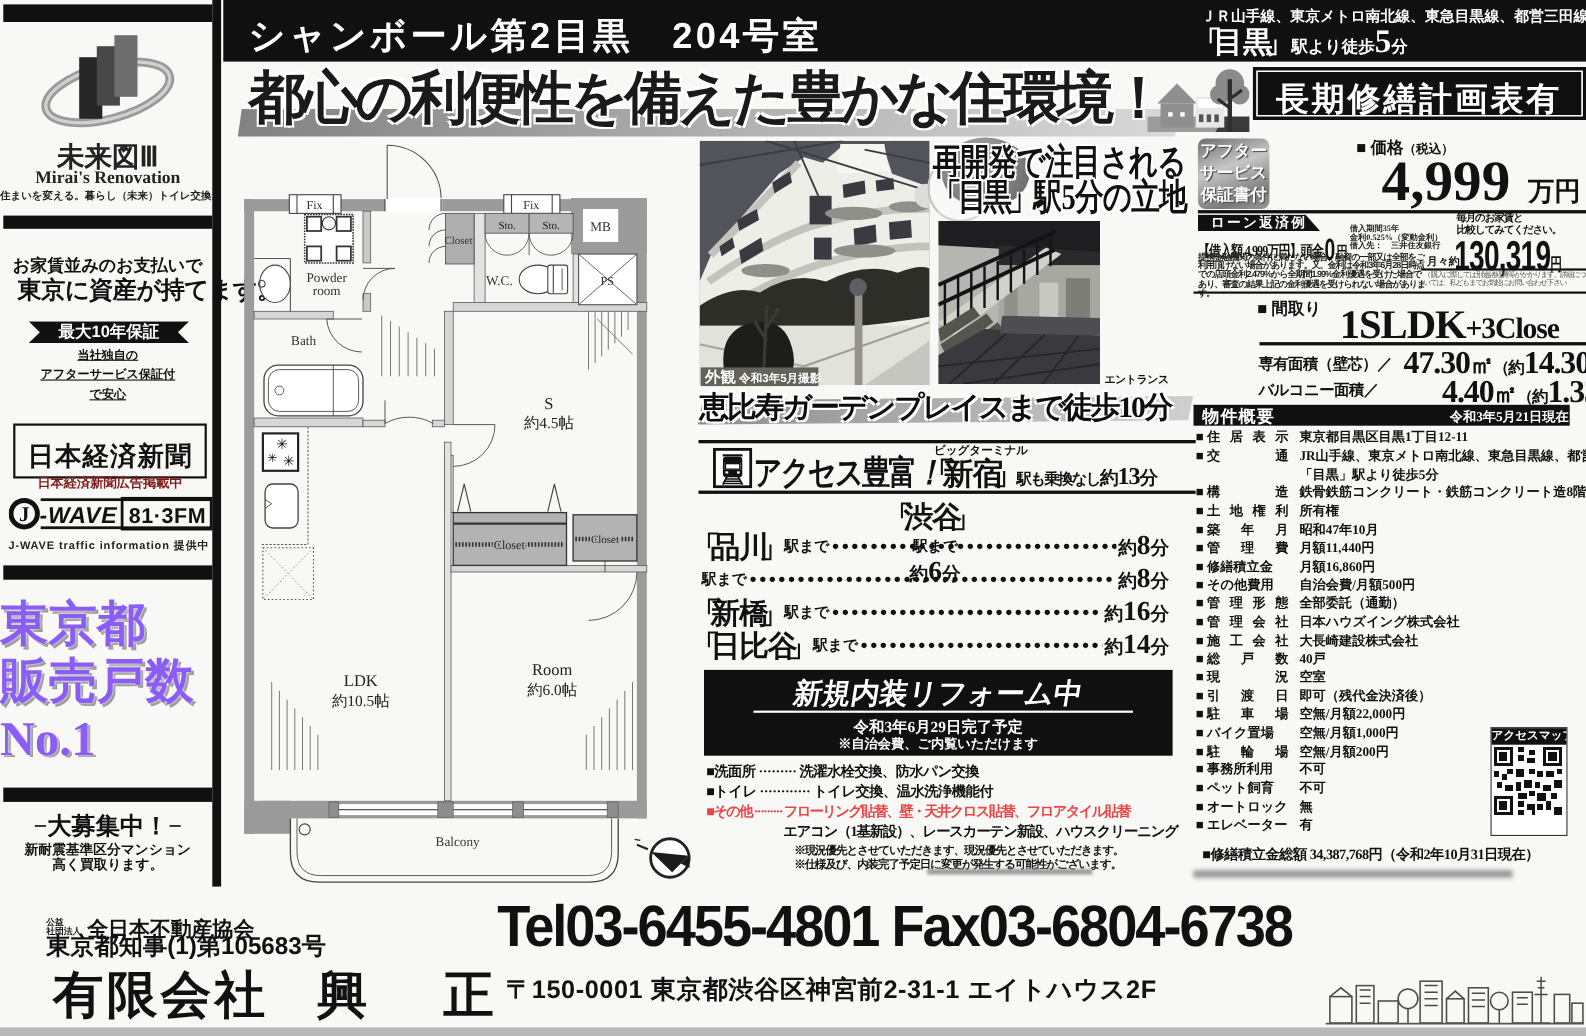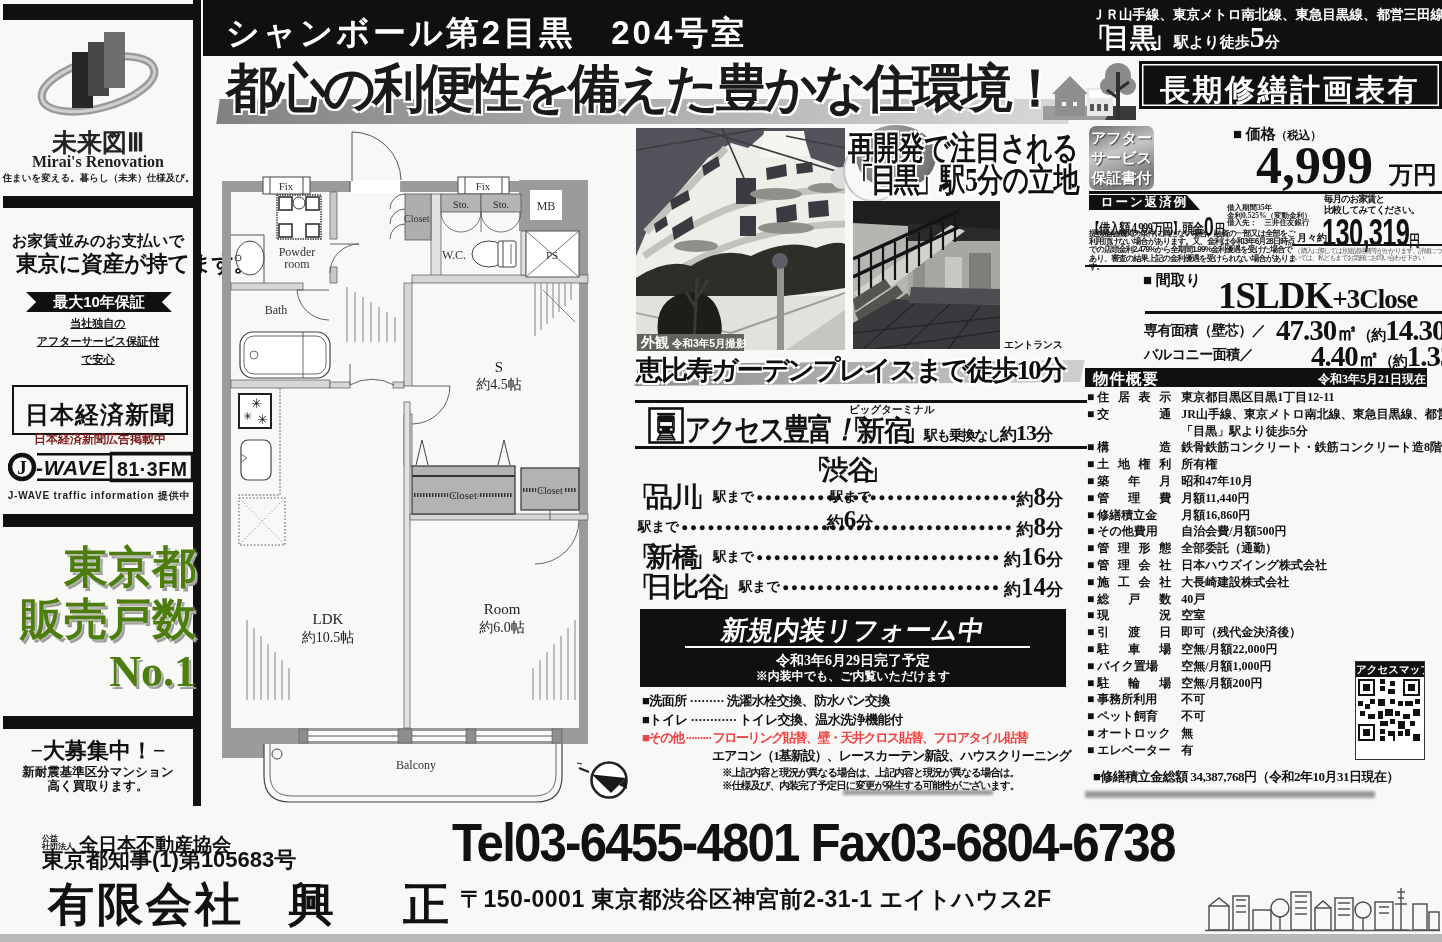--- a/index.html
+++ b/index.html
@@ -30,21 +30,21 @@
   <ellipse cx="70" cy="56" rx="58" ry="24" fill="none" stroke="#d0d0d0" stroke-width="3" transform="rotate(-15 70 56)"></ellipse>
   <rect x="44" y="24" width="21" height="56" fill="#262626"></rect>
   <rect x="60" y="14" width="21" height="54" fill="#484848"></rect>
   <rect x="76" y="4" width="21" height="56" fill="#6e6e6e"></rect>
 </svg>
 
 <div class="abs ser b" style="left:0;top:126px;width:196px;text-align:center;font-size:25px;color:#222;">未来図Ⅲ</div>
 
 <div class="abs ser b" style="left:0;top:153px;width:196px;text-align:center;font-size:16px;color:#222;">Mirai's Renovation</div>
 
-<div class="abs ser b" style="left:0;top:172px;width:197px;text-align:center;font-size:9.5px;color:#222;white-space:nowrap;">住まいを変える。暮らし（未来）仕様及び。</div>
+<div class="abs ser b" style="left:0;top:172px;width:197px;text-align:center;font-size:9.5px;color:#222;white-space:nowrap;">住まいを変える。暮らし（未来）トイレ交換。</div>
 
 <div class="abs bk" style="left:3px;top:196px;width:190px;height:12px;"></div>
 
 <div class="abs b" style="left:0;top:231px;width:196px;text-align:center;font-size:15.5px;color:#111;">お家賃並みのお支払いで</div>
 
 <div class="abs b" style="left:16px;top:249px;width:196px;text-align:center;font-size:22px;color:#111;letter-spacing:-0.5px;white-space:nowrap;">東京に資産が持てます。</div>
 
 <div class="abs bk wt b" style="left:26px;top:292px;width:146px;height:20px;font-size:15px;text-align:center;line-height:20px;clip-path:polygon(0 0,100% 0,93% 50%,100% 100%,0 100%,7% 50%);">最大10年保証</div>
 
 <div class="abs b" style="left:0;top:314px;width:196px;text-align:center;font-size:11px;color:#111;line-height:18px;text-decoration:underline;">当社独自の<br>アフターサービス保証付<br>で安心</div>
@@ -61,21 +61,21 @@
   <rect x="29" y="28.5" width="155" height="2.5" fill="#111"></rect>
   <rect x="103" y="3" width="81" height="28" fill="none" stroke="#111" stroke-width="2.5"></rect>
   <text x="28" y="25" font-family="Liberation Sans" font-size="21" font-weight="bold" font-style="italic" fill="#111" textLength="70">-WAVE</text>
   <text x="109" y="25.5" font-family="Liberation Sans" font-size="19.5" font-weight="bold" fill="#111" textLength="70">81·3FM</text>
 </svg>
 
 <div class="abs b" style="left:0;top:489px;width:198px;text-align:center;font-size:10px;color:#222;letter-spacing:0.8px;white-space:nowrap;">J-WAVE traffic information 提供中</div>
 
 <div class="abs bk" style="left:3px;top:514px;width:190px;height:13px;"></div>
 
-<div class="abs ser b" style="left:0;top:542px;width:196px;text-align:right;font-size:44px;line-height:52px;color:#4d7c0f;text-shadow:0 0 3px #fff, 2.5px 2.5px 0 #999;">東京都<br>販売戸数<br>No.1</div>
+<div class="abs ser b" style="left:0;top:542px;width:196px;text-align:left;font-size:44px;line-height:52px;color:#8b5cf6;text-shadow:0 0 3px #fff, 2.5px 2.5px 0 #999;">東京都<br>販売戸数<br>No.1</div>
 
 <div class="abs bk" style="left:3px;top:716px;width:190px;height:13px;"></div>
 
 <div class="abs ser b" style="left:0;top:736px;width:196px;text-align:center;font-size:22px;color:#111;">−大募集中！−</div>
 
 <div class="abs b" style="left:0;top:765px;width:196px;text-align:center;font-size:12.5px;line-height:14px;color:#111;">新耐震基準区分マンション<br>高く買取ります。</div>
 
 <div class="abs bk" style="left:203px;top:0;width:1239px;height:56px;"></div>
 
 <div class="abs wt b" style="left:226px;top:11px;font-size:33px;letter-spacing:3px;">シャンボール第2目黒　204号室</div>
@@ -468,31 +468,31 @@
   </div>
 
 <div class="abs bk" style="left:640px;top:609px;width:426px;height:78px;"></div>
 
 <div class="abs ser b wt" style="left:640px;top:613px;width:426px;text-align:center;font-size:26px;letter-spacing:0px;transform:skewX(-9deg);">新規内装リフォーム中</div>
 
 <div class="abs" style="left:685px;top:646px;width:345px;height:2px;background:#fff;"></div>
 
 <div class="abs ser b wt" style="left:640px;top:652px;width:426px;text-align:center;font-size:14px;">令和3年6月29日完了予定</div>
 
-<div class="abs ser b wt" style="left:640px;top:668px;width:426px;text-align:center;font-size:12px;">※内装中でも、ご内覧いただけます</div>
+<div class="abs ser b wt" style="left:640px;top:668px;width:426px;text-align:center;font-size:12px;">※自治会費、ご内覧いただけます</div>
 
 <div class="abs ser b" style="left:642px;top:692px;font-size:13px;letter-spacing:-0.5px;color:#111;white-space:nowrap;">■洗面所 ········· 洗濯水栓交換、防水パン交換</div>
 
 <div class="abs ser b" style="left:642px;top:711px;font-size:13px;letter-spacing:-0.5px;color:#111;white-space:nowrap;">■トイレ ············ トイレ交換、温水洗浄機能付</div>
 
 <div class="abs ser b" style="left:642px;top:729px;font-size:13px;letter-spacing:-1.5px;color:#ef4444;white-space:nowrap;">■その他 ········· フローリング貼替、壁・天井クロス貼替、フロアタイル貼替</div>
 
 <div class="abs ser b" style="left:712px;top:747px;font-size:13px;letter-spacing:-1px;color:#111;white-space:nowrap;">エアコン（1基新設）、レースカーテン新設、ハウスクリーニング</div>
 
-<div class="abs ser b" style="left:722px;top:766px;font-size:10.5px;letter-spacing:-1px;color:#111;white-space:nowrap;">※上記内容と現況が異なる場合は、上記内容と現況が異なる場合は。</div>
+<div class="abs ser b" style="left:722px;top:766px;font-size:10.5px;letter-spacing:-1px;color:#111;white-space:nowrap;">※現況優先とさせていただきます、現況優先とさせていただきます。</div>
 
 <div class="abs ser b" style="left:722px;top:779px;font-size:10.5px;letter-spacing:-1px;color:#111;white-space:nowrap;">※仕様及び、内装完了予定日に変更が発生する可能性がございます。</div>
 
 <div class="abs" style="left:843px;top:790px;width:150px;height:5px;background:#999;filter:blur(1.5px);"></div>
 
 <div class="abs" style="left:1139px;top:61px;width:303px;height:48px;background:#101010;box-shadow:inset 0 0 0 3px #101010, inset 0 0 0 4.5px #fff;"></div>
 <div class="abs ser b wt" style="left:1160px;top:70px;font-size:30px;letter-spacing:2.5px;white-space:nowrap;">長期修繕計画表有</div>
 
 <div class="abs wt b" style="left:1089px;top:126px;width:65px;height:62px;border-radius:7px;background:linear-gradient(160deg,#6e6e6e,#c6c6c6 40%,#7a7a7a 80%,#999);font-size:15px;line-height:20px;text-align:center;padding-top:2px;text-shadow:1px 1px 1px #444;">アフター<br>サービス<br>保証書付</div>
 

